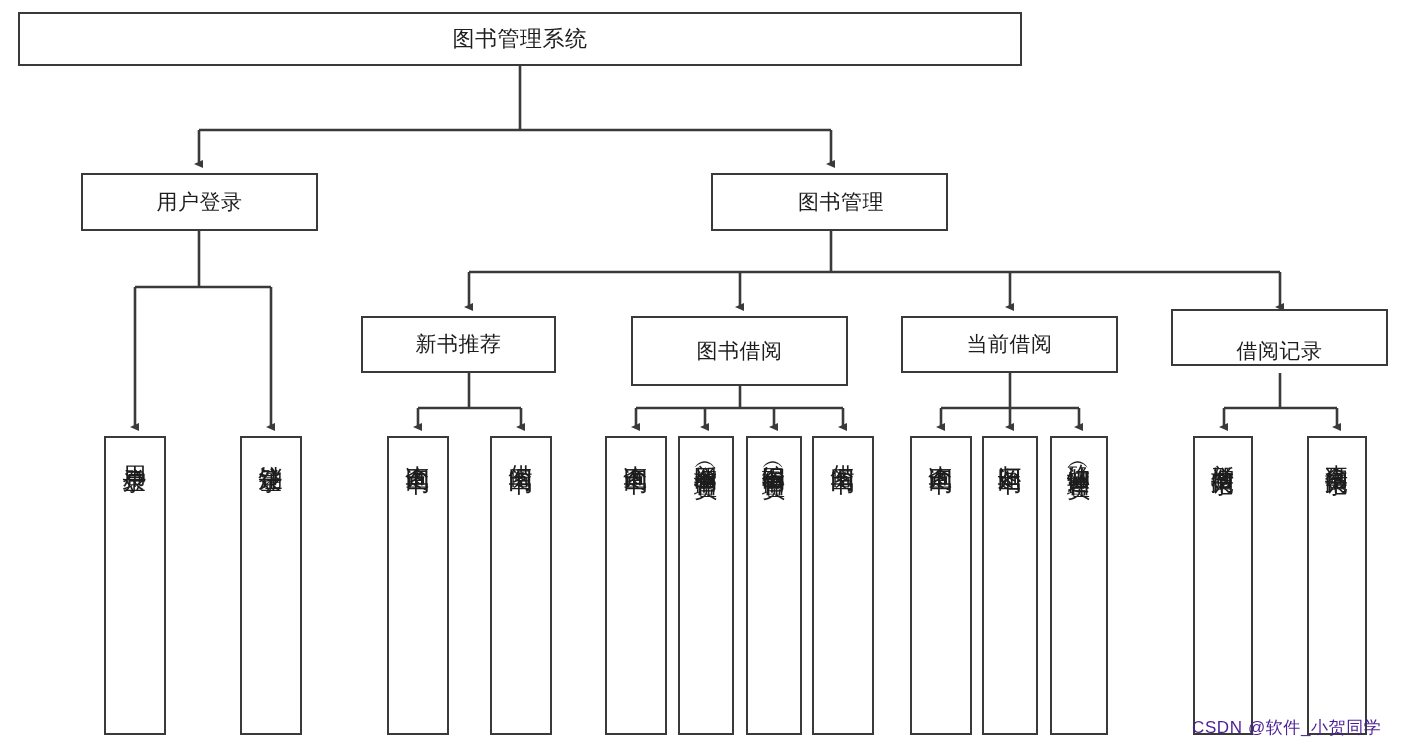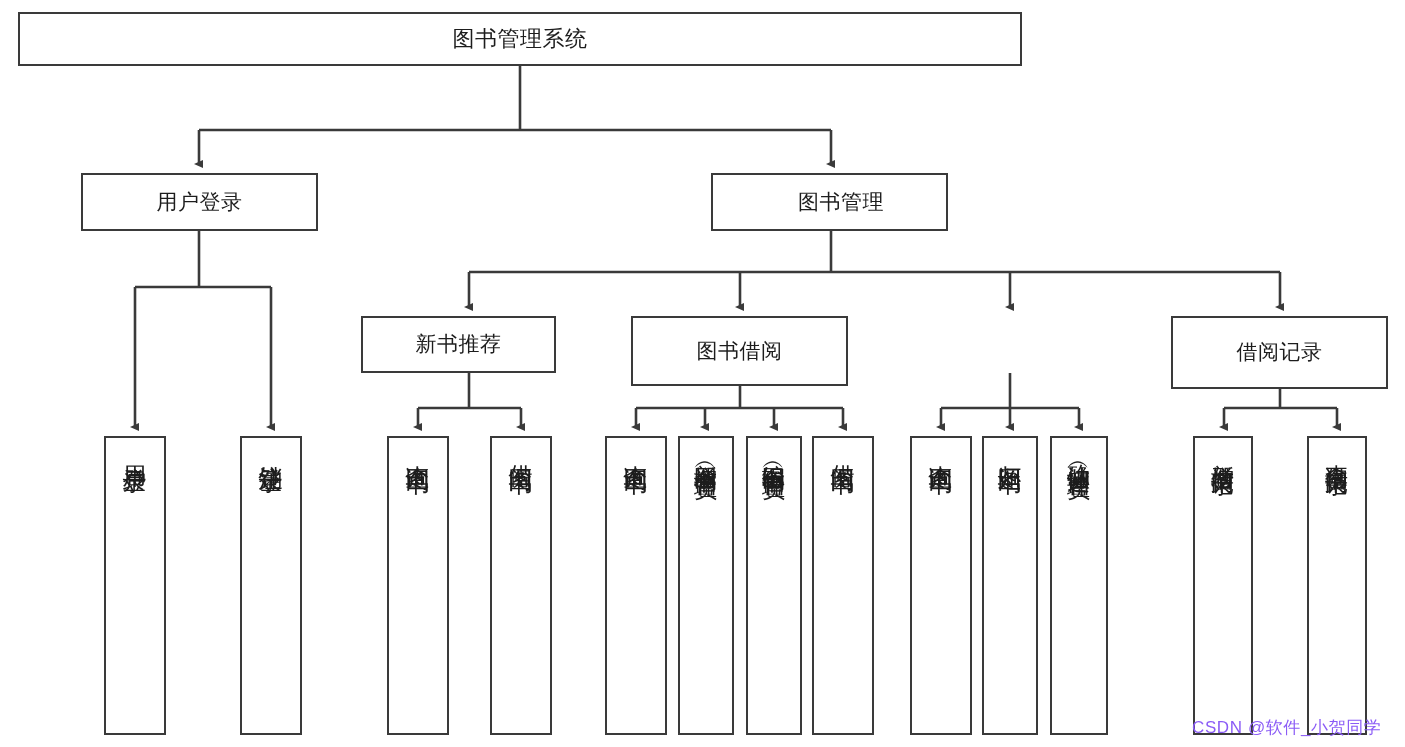--- a/index.html
+++ b/index.html
@@ -61,21 +61,21 @@
     text-orientation: upright;
     font-size: 24px;
     line-height: 1.05;
     letter-spacing: 2px;
   }
   .node.vert.tall .lbl {
     font-size: 23px;
   }
   .watermark {
     position: absolute;
-    color: #8b5cf6;
+    color: #4c1d95;
     font-size: 17px;
     letter-spacing: 0.6px;
     white-space: nowrap;
     z-index: 3;
   }
 </style>
 </head>
 <body>
 
 <div id="canvas">
@@ -140,21 +140,24 @@
   <div class="node horiz" style="left:711px; top:173px; width:237px; height:58px;padding-left:23px;">
     <span class="lbl">图书管理</span>
   </div>
 
   <div class="node horiz" style="left:361px; top:316px; width:195px; height:57px;">
     <span class="lbl">新书推荐</span>
   </div>
   <div class="node horiz" style="left:631px; top:316px; width:217px; height:70px;">
     <span class="lbl">图书借阅</span>
   </div>
-  <div class="node horiz" style="left:1171px; top:316px; width:217px; height:73px;">
+  <div class="node horiz" style="left:901px; top:316px; width:217px; height:57px;">
+    <span class="lbl">当前借阅</span>
+  </div>
+  <div class="node horiz" style="left:1171px; top:309px; width:217px; height:57px;align-items:flex-end;">
     <span class="lbl">借阅记录</span>
   </div>
 
   <div class="node vert" style="left:104px; top:436px; width:62px; height:299px;">
     <span class="lbl">用户登录</span>
   </div>
   <div class="node vert" style="left:240px; top:436px; width:62px; height:299px;">
     <span class="lbl">注销登录</span>
   </div>
 

